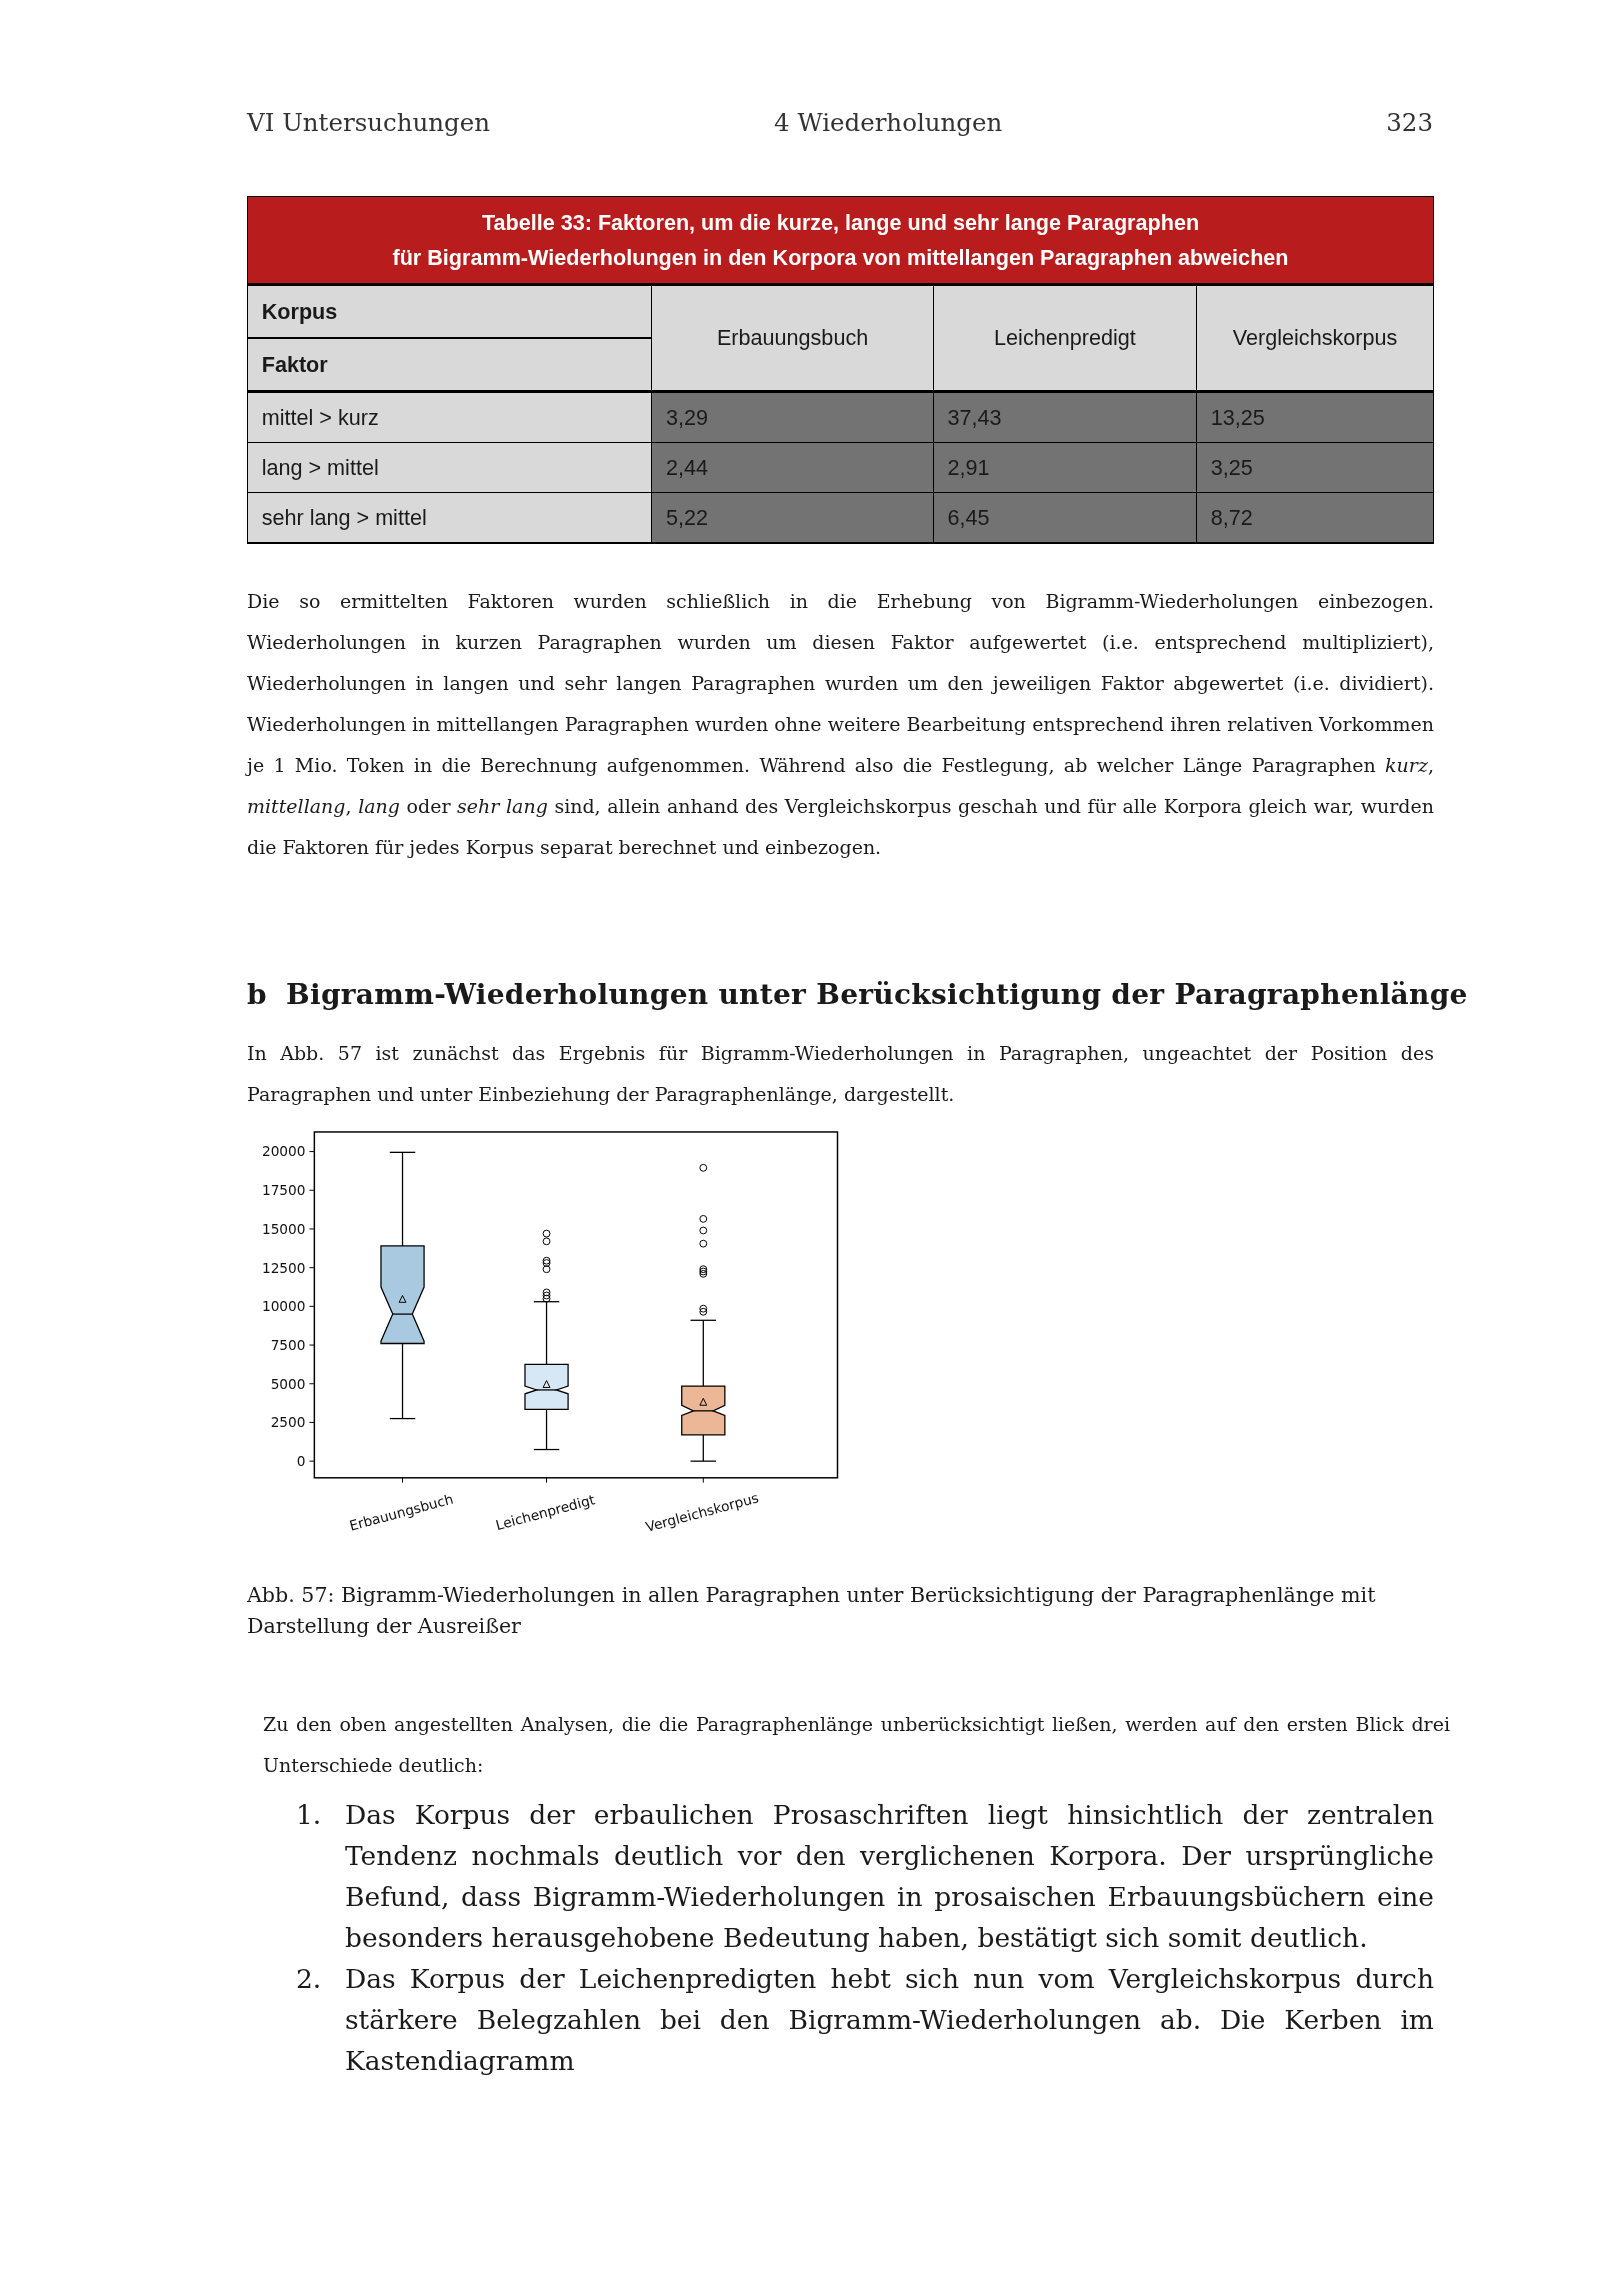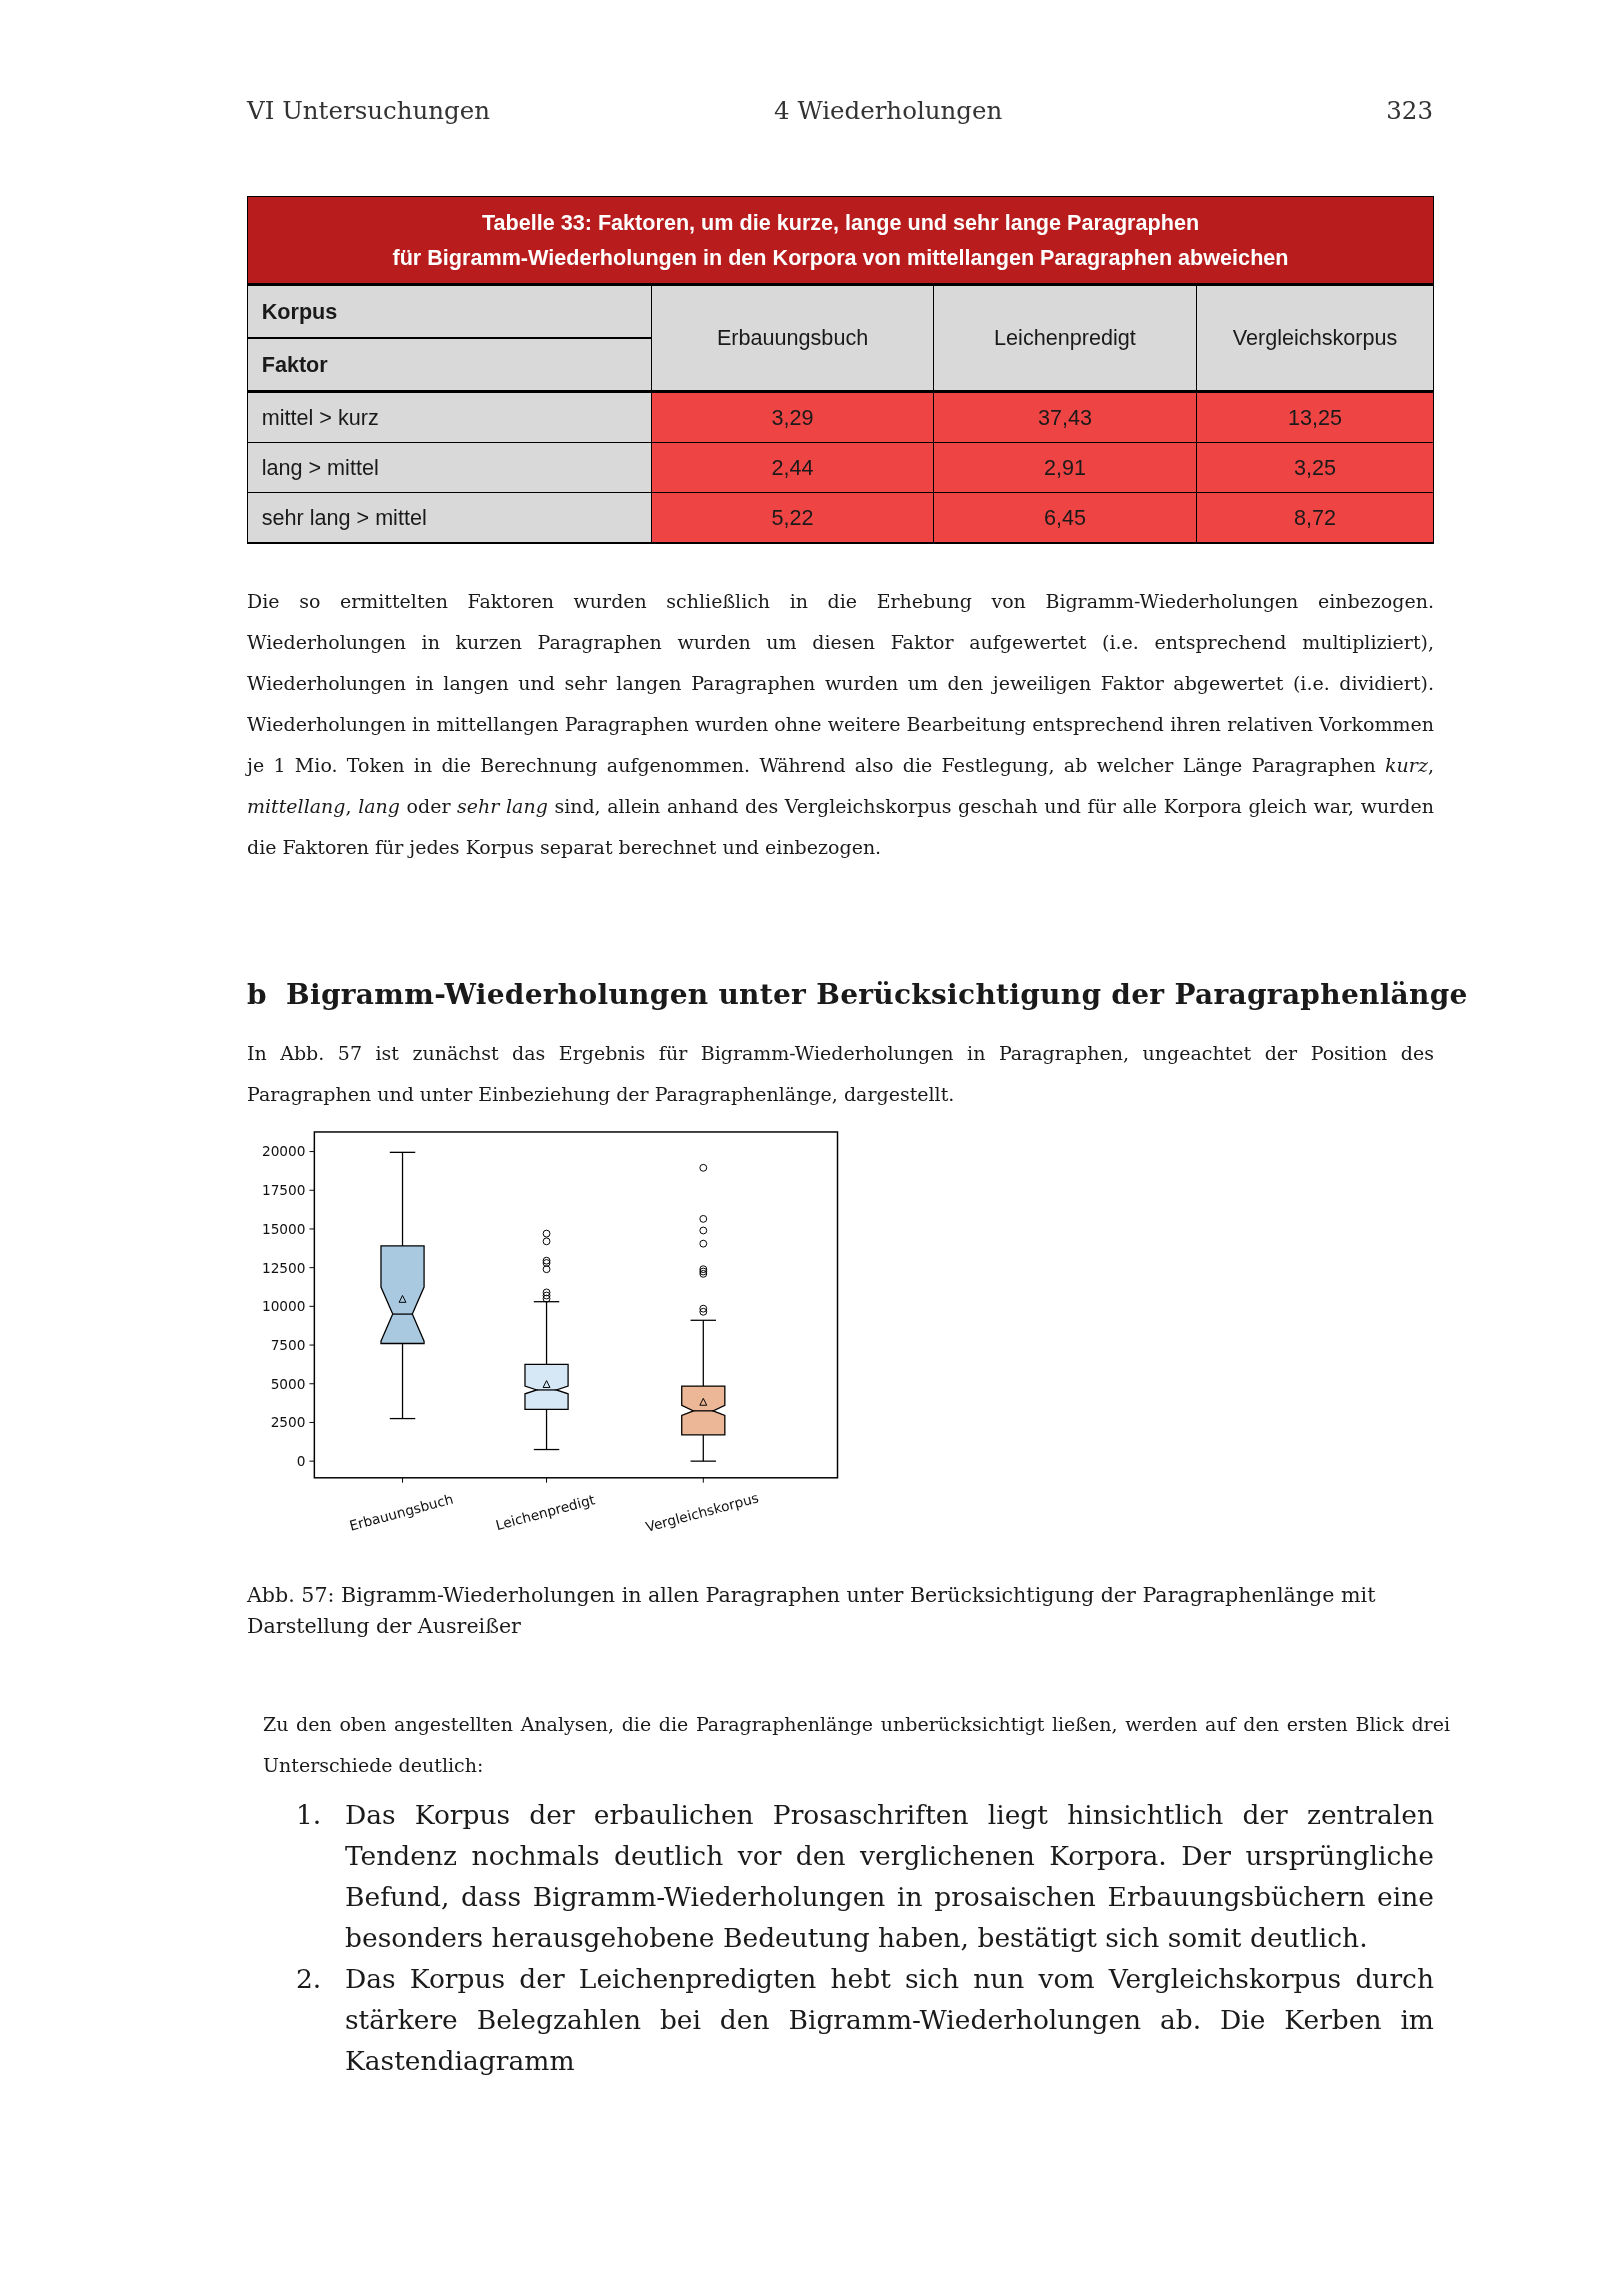--- a/index.html
+++ b/index.html
@@ -1,31 +1,31 @@
 <!DOCTYPE html>
 <html><head>
 <meta charset="utf-8">
 <style>
   html, body { margin:0; padding:0; background:#fff; }
   body { width:1621px; height:2293px; position:relative; font-family:"DejaVu Serif", "Liberation Serif", serif; color:#1a1a1a; }
-  .running-head { position:absolute; top:96px; left:247px; width:1186px; height:35px; font-size:24.5px; color:#333; }
+  .running-head { position:absolute; top:108px; left:247px; width:1186px; height:35px; font-size:24.5px; color:#333; }
   .running-head span { position:absolute; top:0; }
   .rh-left { left:0; }
   .rh-center { left:527px; }
   .rh-right { right:0; }
 
   table.factors { position:absolute; top:196px; left:247px; width:1187px; border-collapse:collapse; font-family:"Liberation Sans", "DejaVu Sans", sans-serif; font-size:21.6px; }
   table.factors td, table.factors th { border:1px solid #000; padding:0 13.7px; }
   .t-title { background:#b91c1c; color:#fff; text-align:center; font-weight:bold; height:86px; line-height:35px; border-bottom:3.9px solid #000 !important; font-size:21.6px; }
   .t-head { background:#d9d9d9; }
   .t-korpus { height:51px; font-weight:bold; text-align:left; border-bottom:2.9px solid #000 !important; }
   .t-faktor { height:51px; font-weight:bold; text-align:left; }
   .t-colhead { text-align:center; font-weight:normal; }
   .t-rowlabel { background:#d9d9d9; text-align:left; height:49px; }
-  .t-val { text-align:center; background:#ef4444; }
+  .t-val { text-align:left; background:#737373; }
   tr.last td { border-bottom:2.9px solid #000; }
 
   .para { position:absolute; left:247px; width:1187px; font-size:19px; line-height:41px; text-align:justify; }
   .para em { font-style:italic; }
   .heading { position:absolute; left:247px; top:978px; font-size:28px; font-weight:bold; letter-spacing:0.3px; }
   .heading .h-num { display:inline-block; width:39px; }
 
   .chart { position:absolute; left:235px; top:1127px; width:627px; height:441px; }
   .caption { position:absolute; left:247px; top:1580px; width:1187px; font-size:20.6px; line-height:31px; }
 

